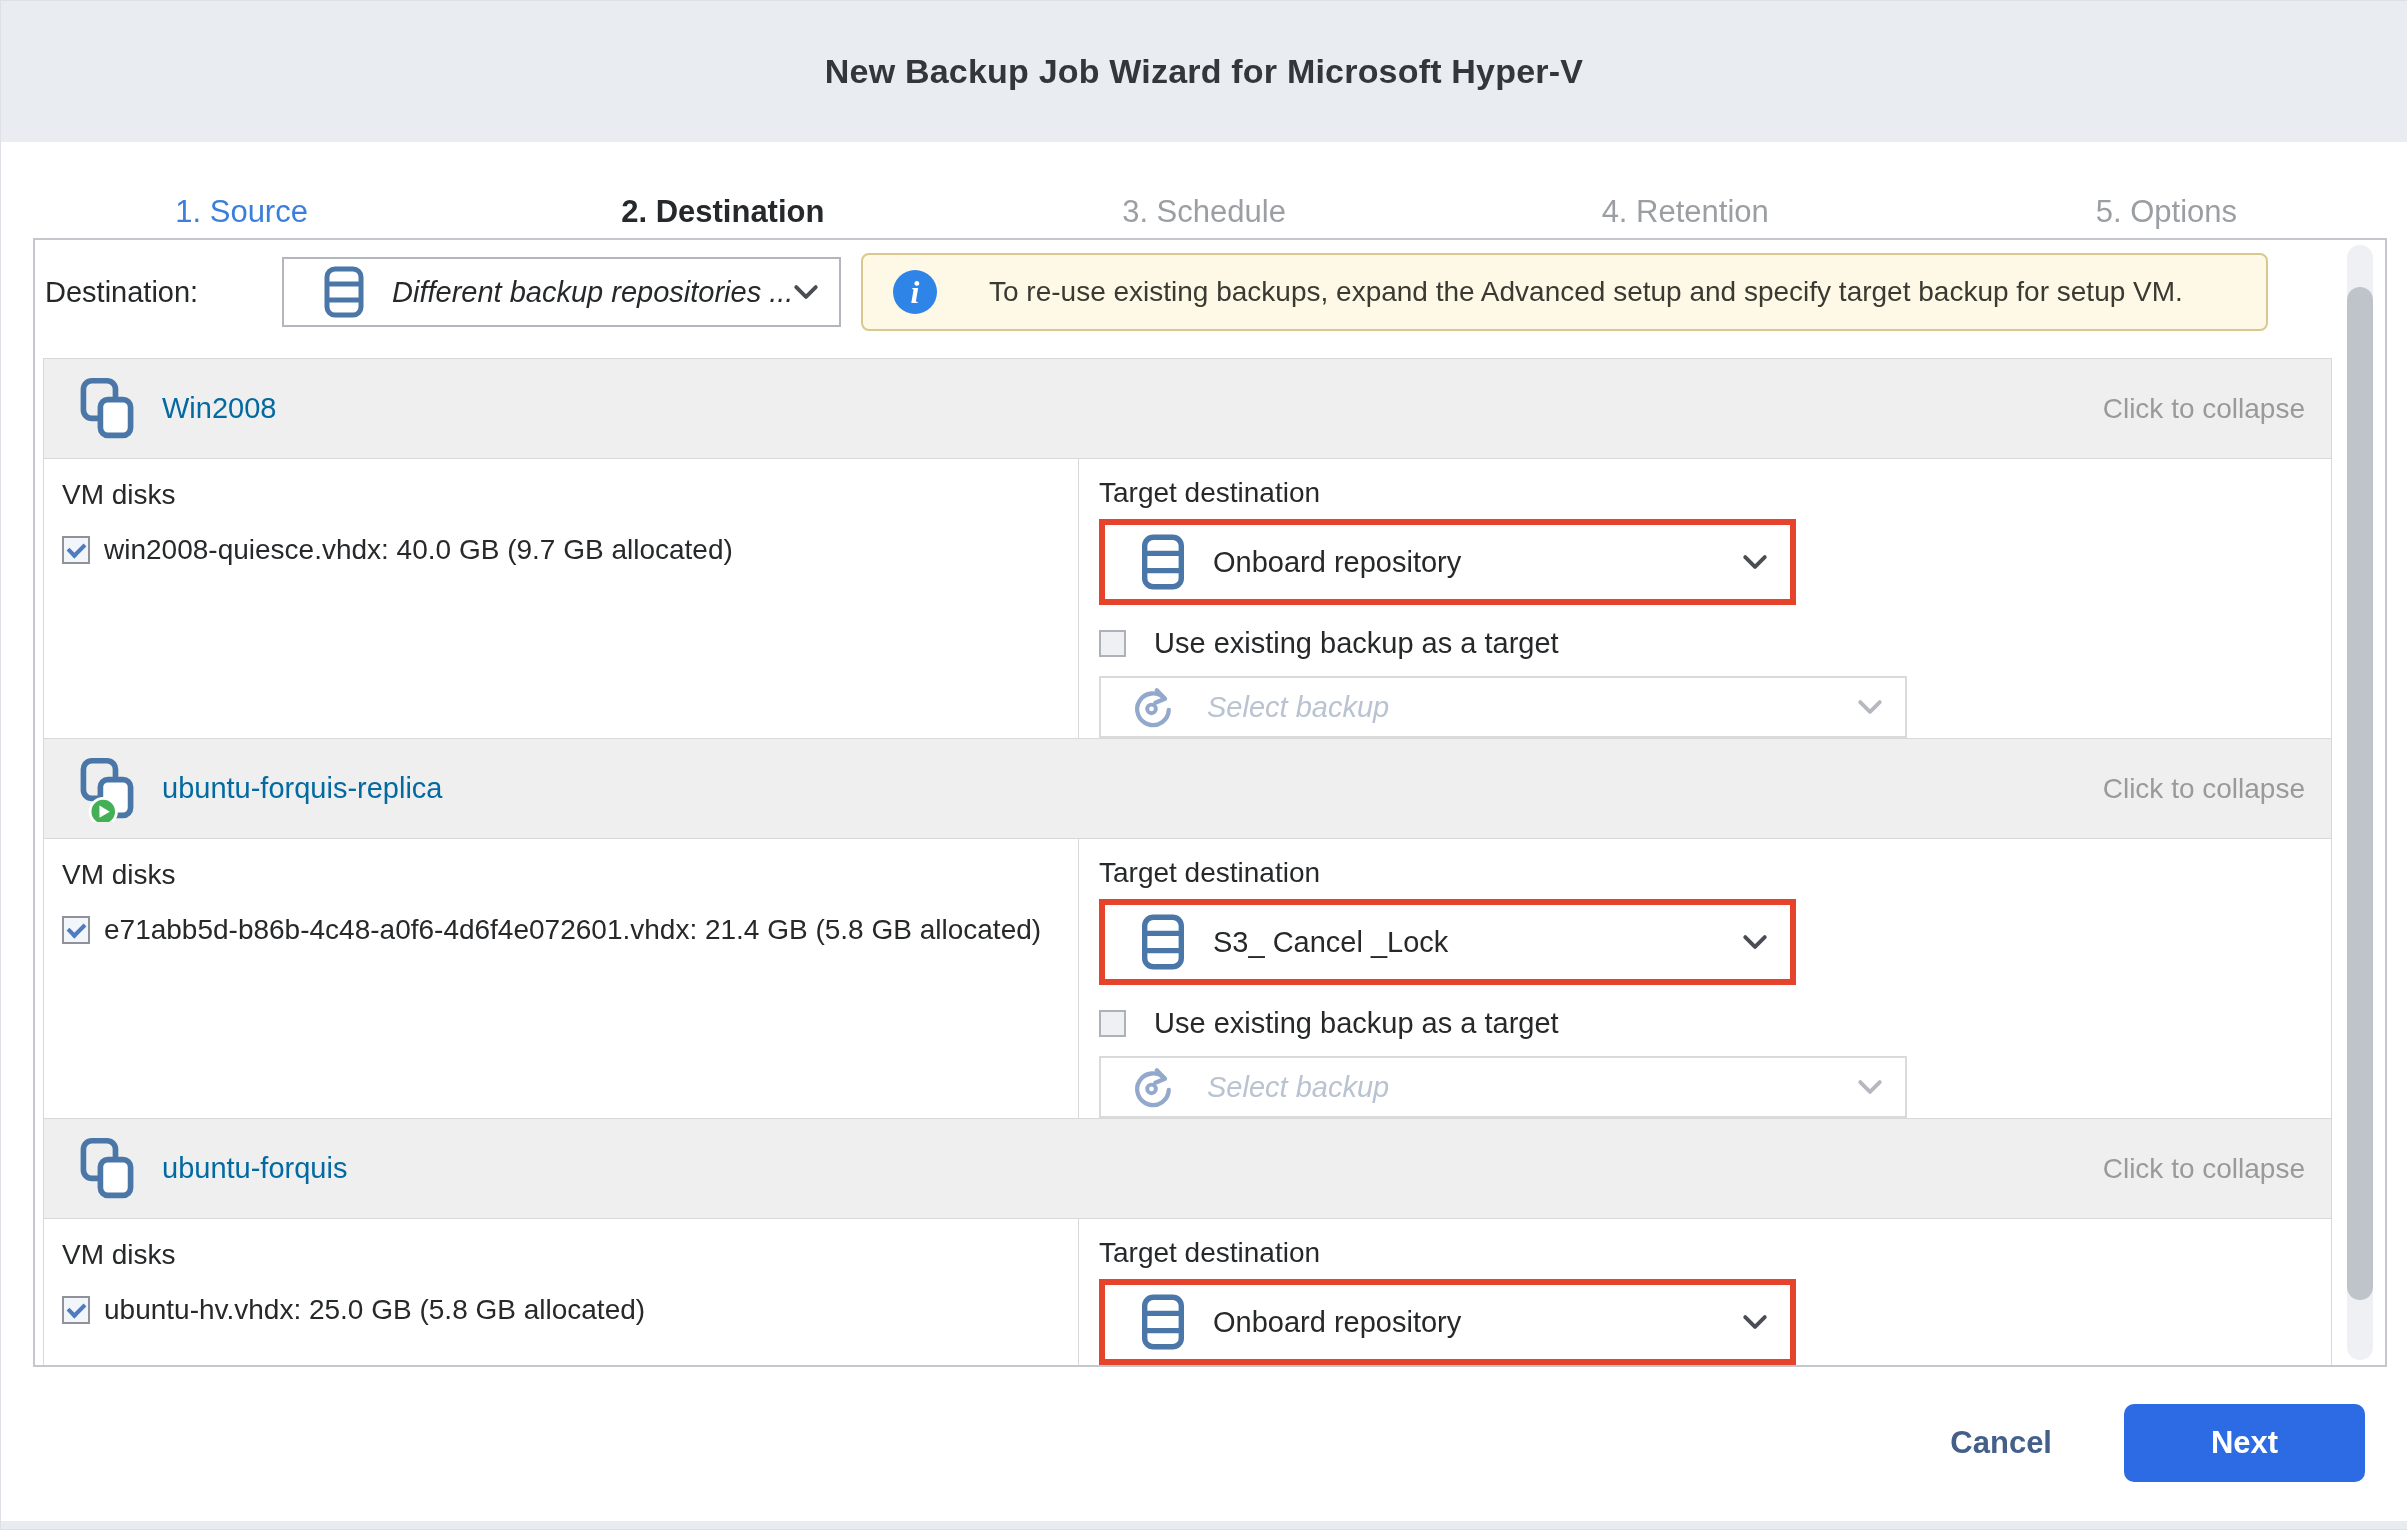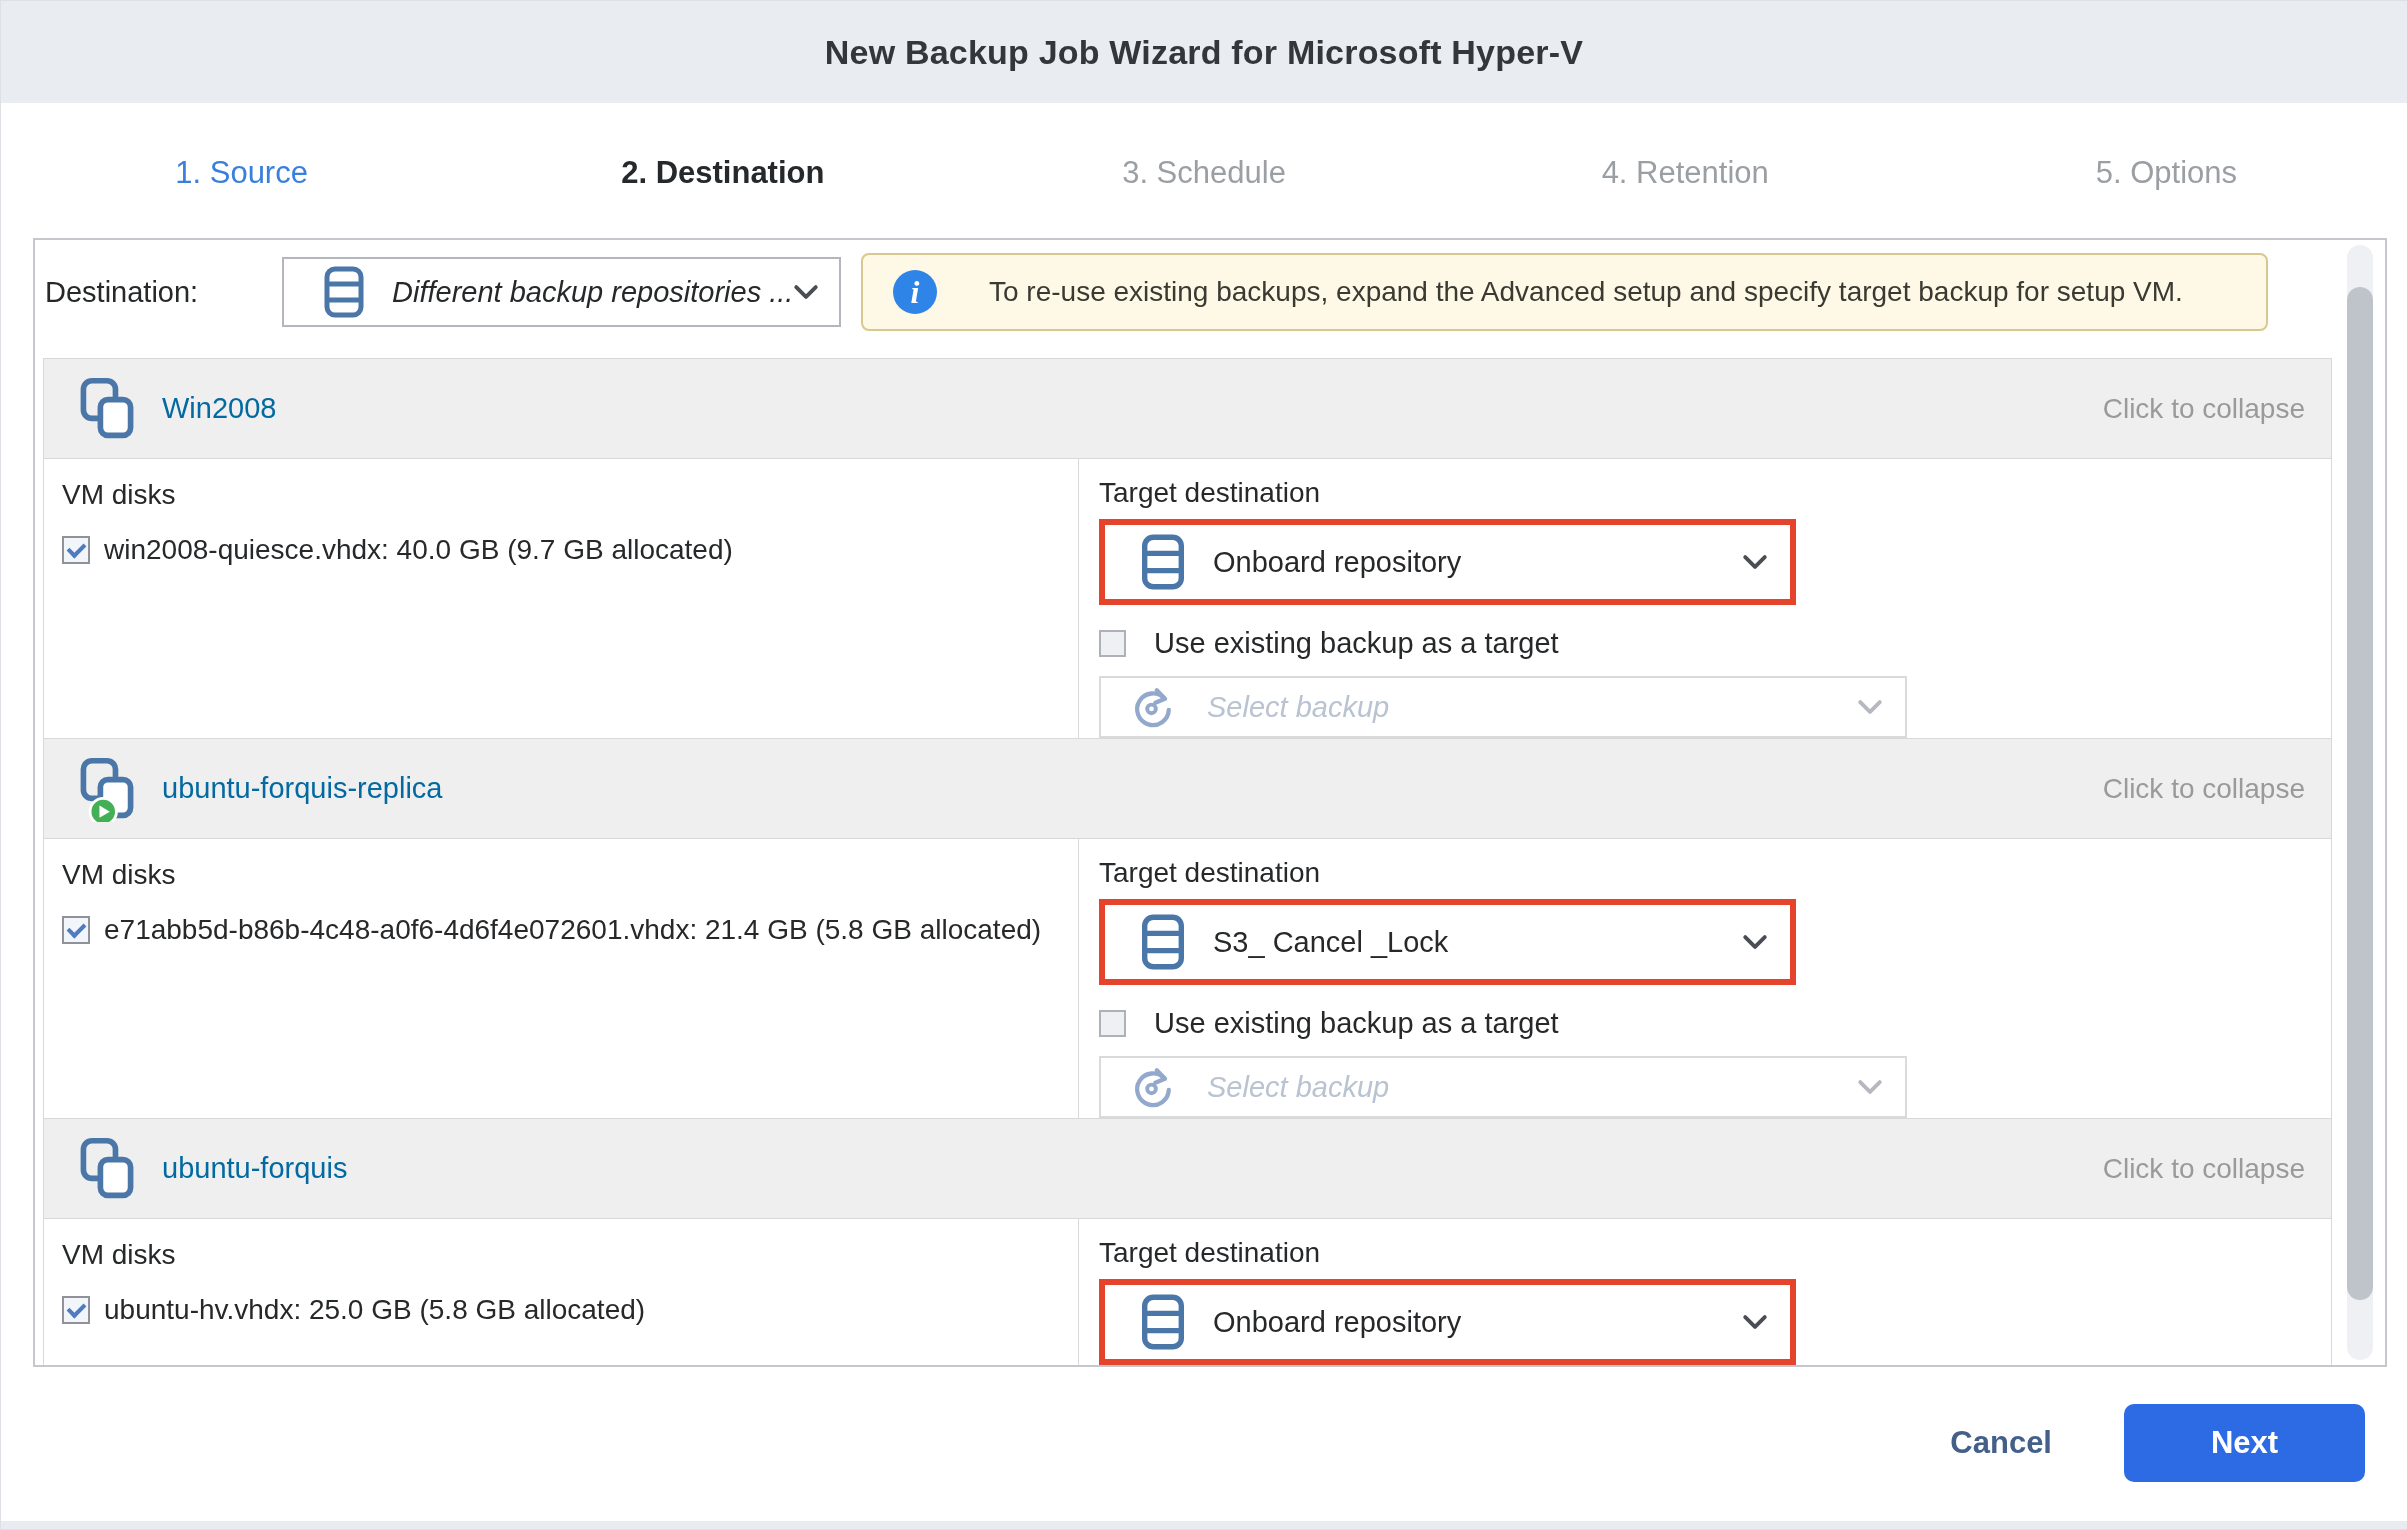--- a/index.html
+++ b/index.html
@@ -1,18 +1,18 @@
 <!DOCTYPE html>
 <html><head>
 <meta charset="utf-8">
 <style>
   html,body{margin:0;padding:0;background:#fff;}
   .page{position:relative;width:2408px;height:1530px;background:#fff;box-sizing:border-box;
         border:1px solid #dde0e4;overflow:hidden;font-family:"Liberation Sans",sans-serif;color:#26282a;}
-  .titlebar{height:102px;background:#e9ecf1;display:flex;align-items:center;justify-content:center;}
+  .titlebar{height:141px;background:#e9ecf1;display:flex;align-items:center;justify-content:center;}
   .title{font-size:34px;font-weight:600;color:#33373c;letter-spacing:0.2px;}
   .steps{height:139px;display:flex;align-items:center;}
   .step{flex:1;text-align:center;font-size:31px;cursor:pointer;}
   .step.done .step-lbl{color:#3b7fdc;}
   .step.active .step-lbl{color:#26292c;font-weight:700;}
   .step.future .step-lbl{color:#9b9fa3;}
 
   .viewport{position:absolute;left:32px;top:237px;width:2354px;height:1129px;border:2px solid #c4c7cb;
             box-sizing:border-box;overflow:hidden;background:#fff;}
 

